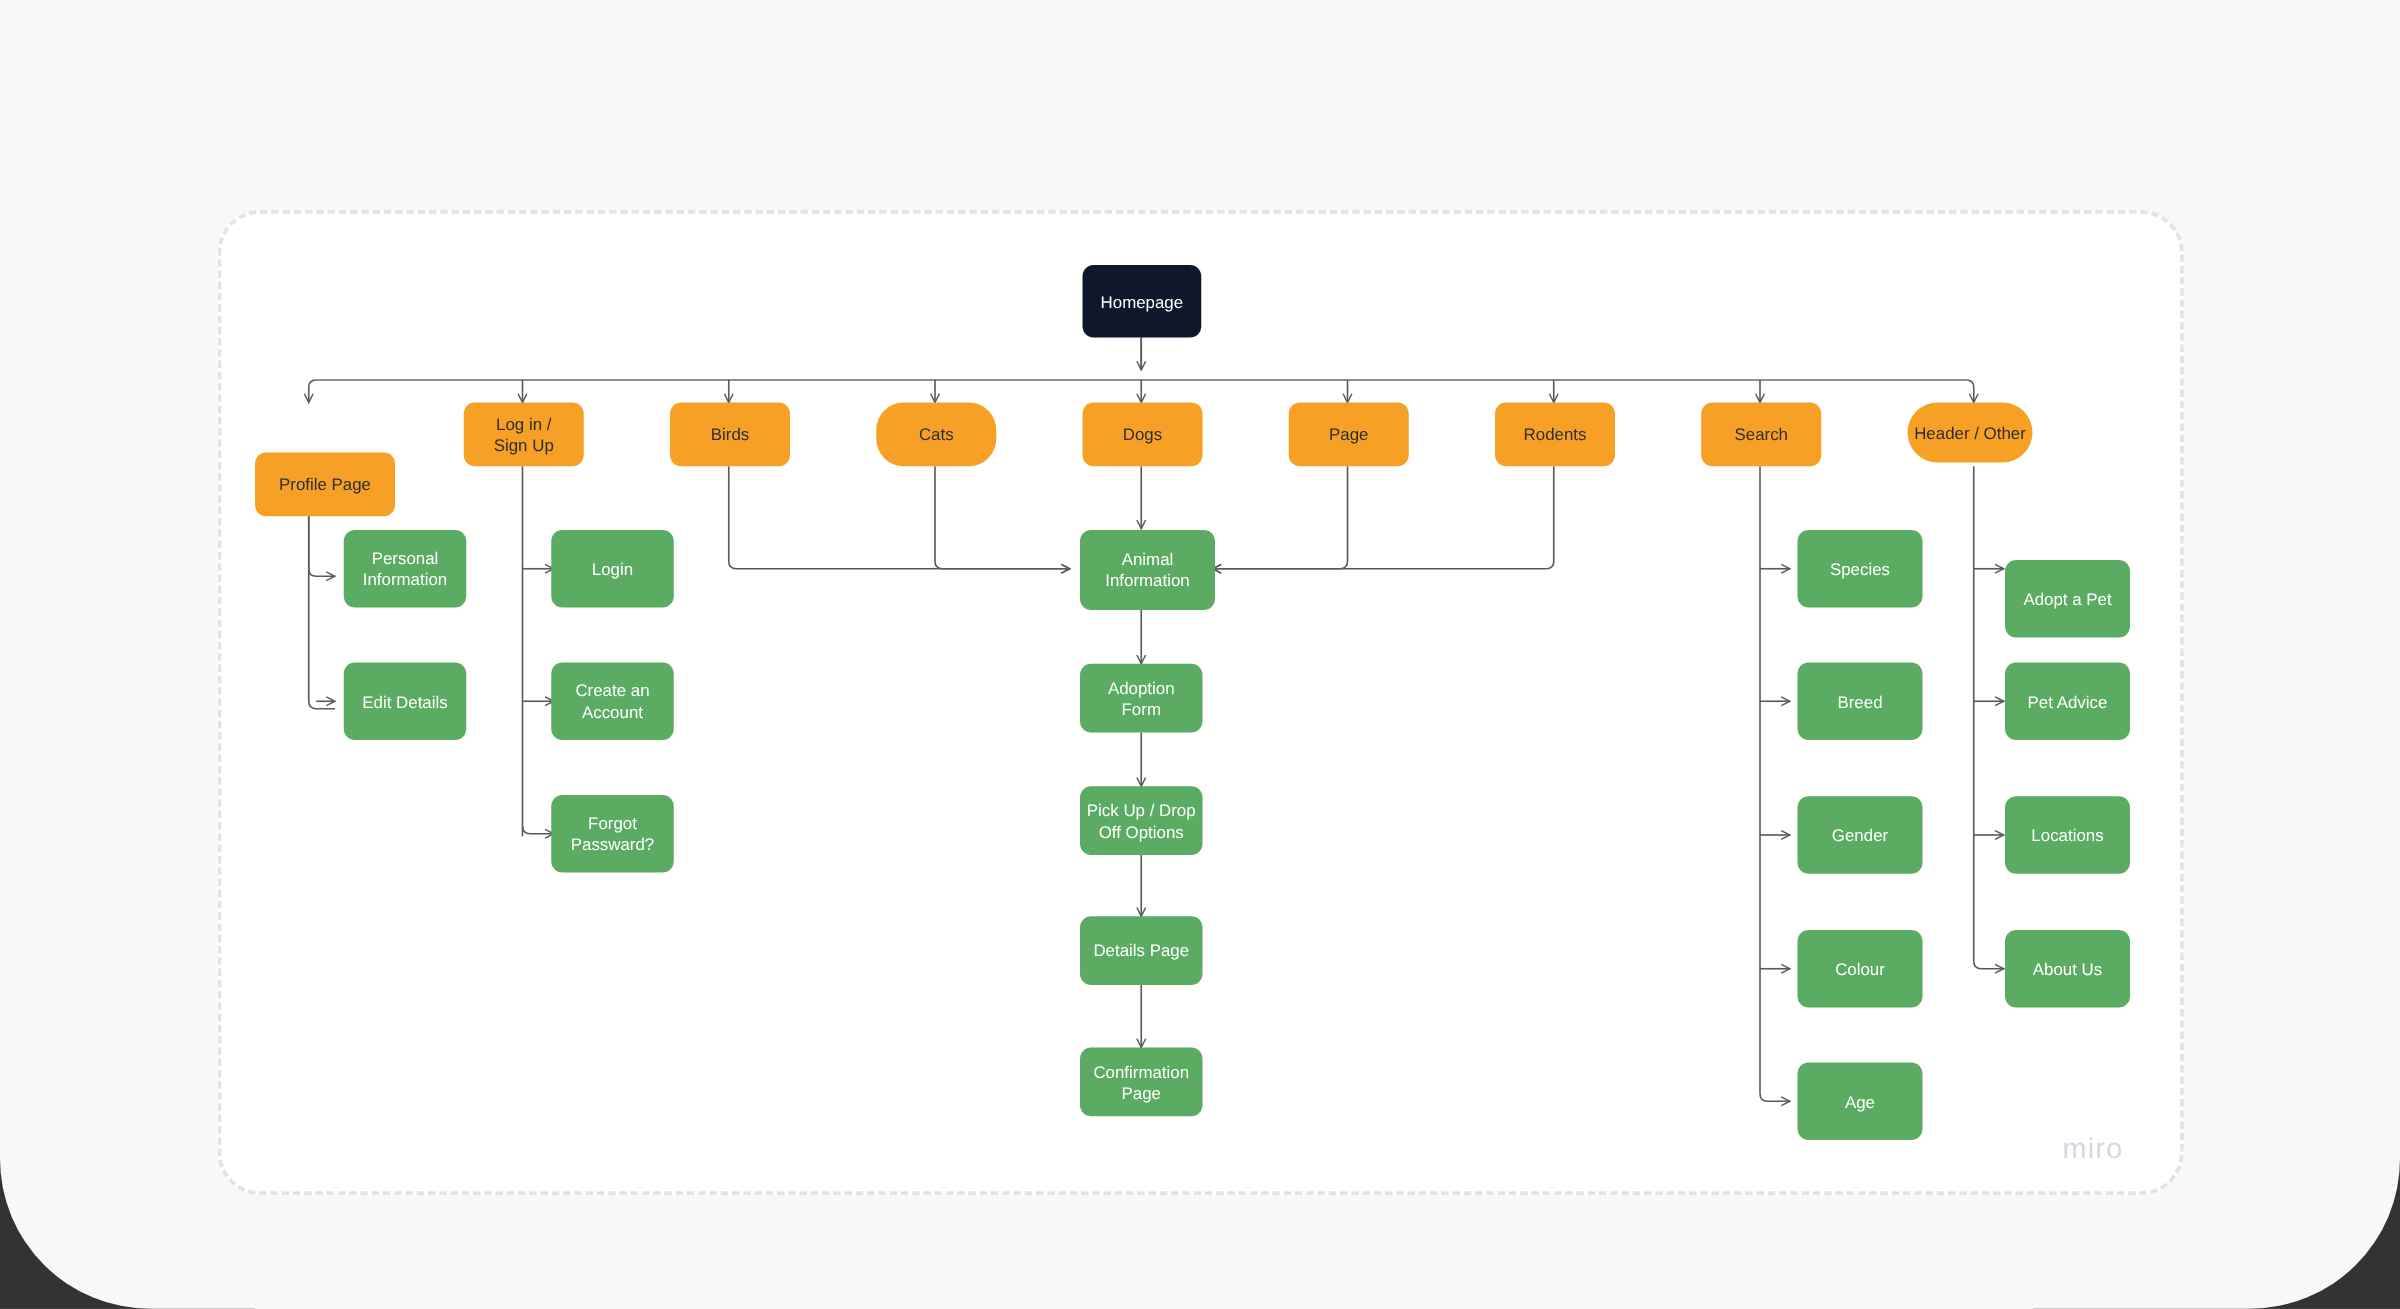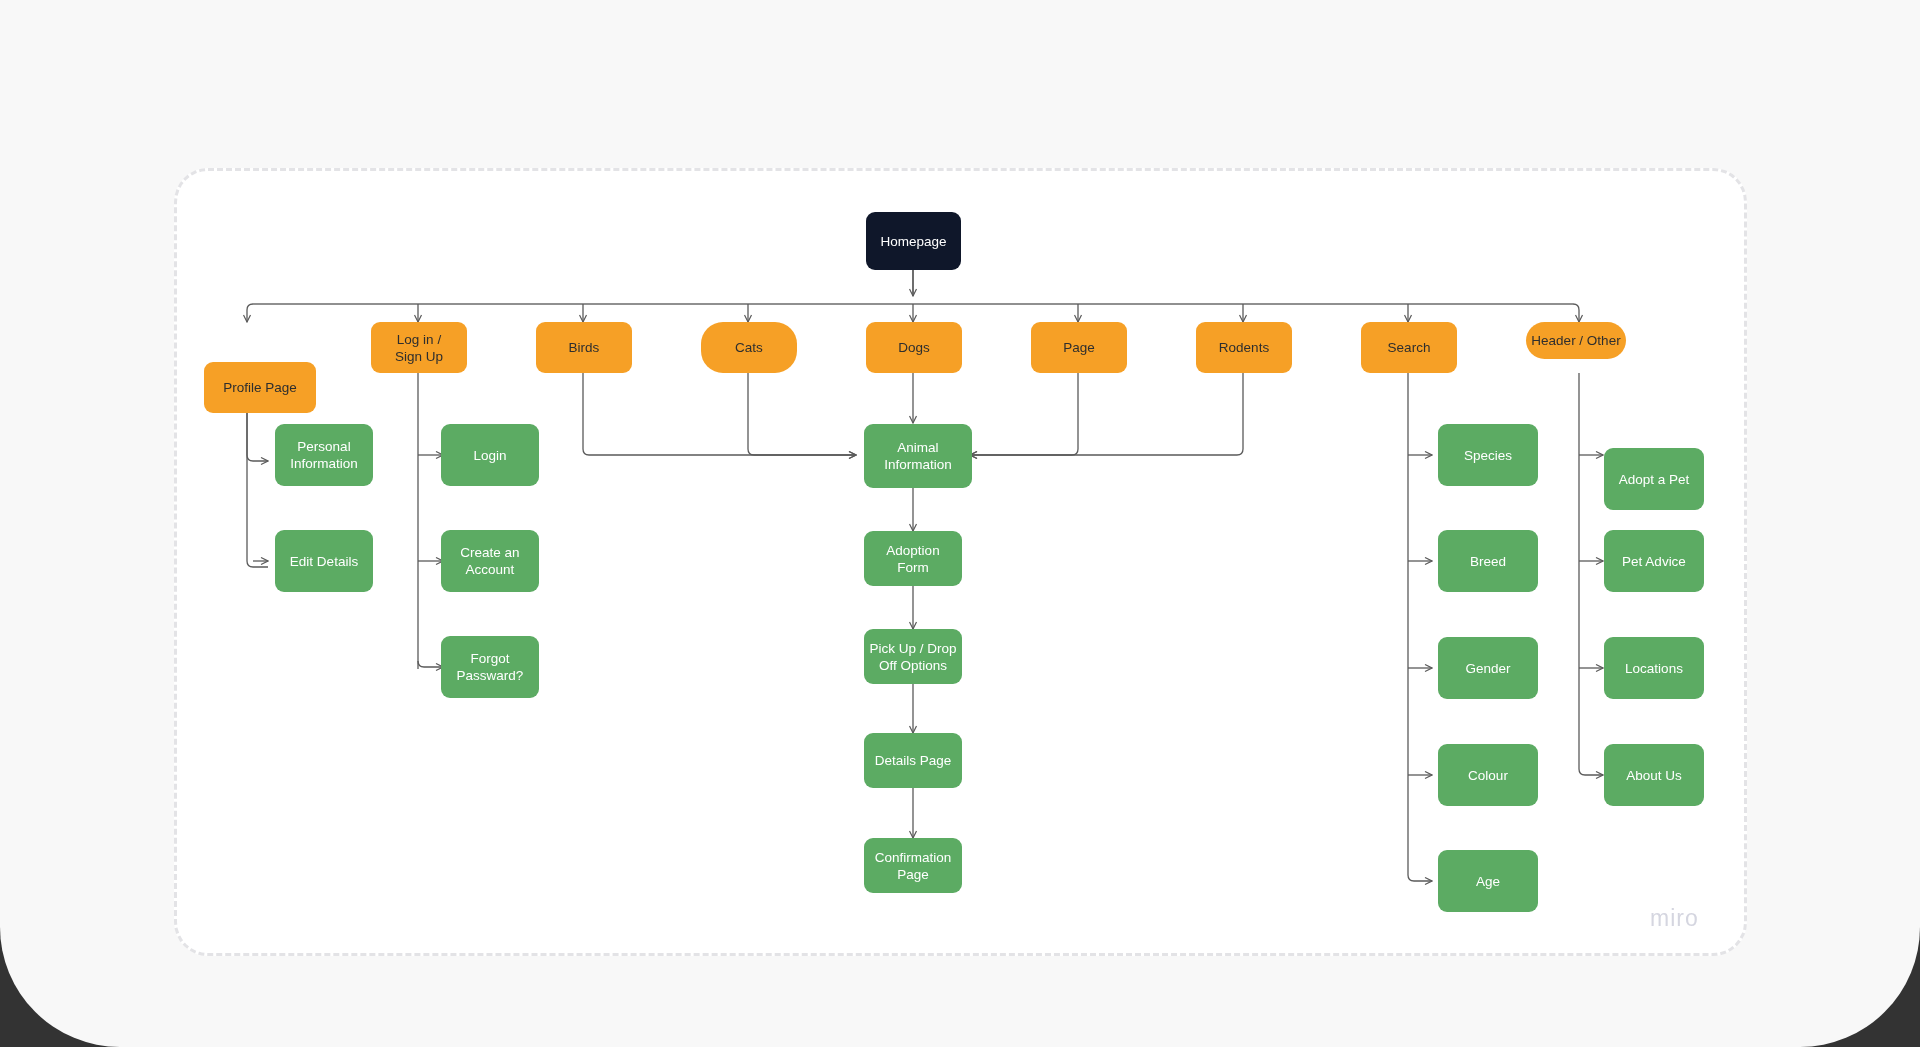--- a/index.html
+++ b/index.html
@@ -149,21 +149,21 @@
 
   <div class="node orange" style="left:204px; top:322px; width:112px; height:51px;margin-top:40px;">Profile Page</div>
   <div class="node orange" style="left:371px; top:322px; width:96px; height:51px;">Log in /
 Sign Up</div>
   <div class="node orange" style="left:536px; top:322px; width:96px; height:51px;">Birds</div>
   <div class="node orange" style="left:701px; top:322px; width:96px; height:51px;border-radius:22px;">Cats</div>
   <div class="node orange" style="left:866px; top:322px; width:96px; height:51px;">Dogs</div>
   <div class="node orange" style="left:1031px; top:322px; width:96px; height:51px;">Page</div>
   <div class="node orange" style="left:1196px; top:322px; width:96px; height:51px;">Rodents</div>
   <div class="node orange" style="left:1361px; top:322px; width:96px; height:51px;">Search</div>
-  <div class="node orange" style="left:1526px; top:322px; width:100px; height:37px;border-radius:25px;">Header / Other</div>
+  <div class="node orange" style="left:1526px; top:322px; width:100px; height:48px;border-radius:25px;">Header / Other</div>
 
   <div class="node green" style="left:275px; top:424px; width:98px; height:62px;">Personal
 Information</div>
   <div class="node green" style="left:275px; top:530px; width:98px; height:62px;">Edit Details</div>
 
   <div class="node green" style="left:441px; top:424px; width:98px; height:62px;">Login</div>
   <div class="node green" style="left:441px; top:530px; width:98px; height:62px;">Create an
 Account</div>
   <div class="node green" style="left:441px; top:636px; width:98px; height:62px;">Forgot
 Passward?</div>

